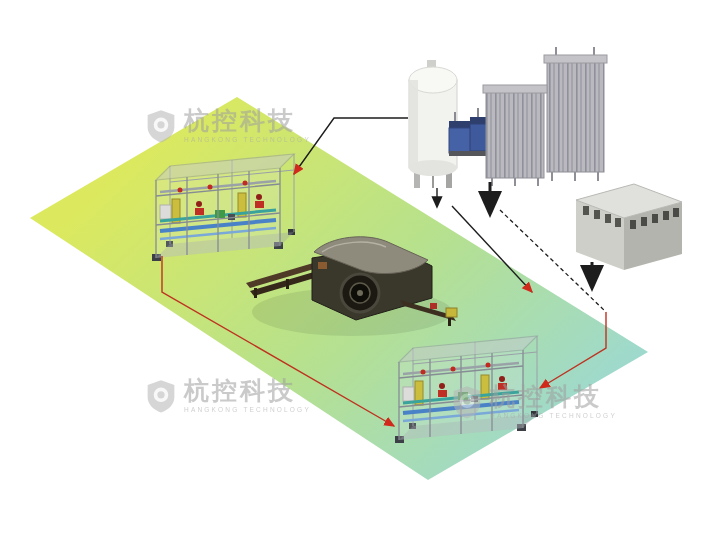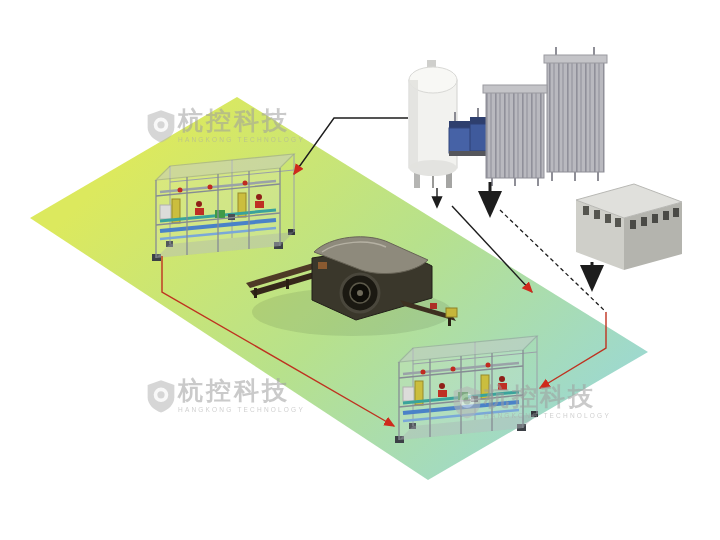--- a/index.html
+++ b/index.html
@@ -5,21 +5,21 @@
   *{margin:0;padding:0;box-sizing:border-box}
   html,body{width:720px;height:540px;background:#ffffff;overflow:hidden}
   .stage{position:relative;width:720px;height:540px;background:#fff;font-family:"DejaVu Sans",sans-serif}
   svg.diagram{position:absolute;left:0;top:0}
   .fr{stroke:#868c94;stroke-width:1.3}
   .fr2{stroke:#9aa0a8;stroke-width:1}
   .vleg{stroke:#8f8f97;stroke-width:2}
   .ln-thin{stroke-width:1.4;fill:none}
   .ln-thick{stroke-width:3;fill:none}
   .ln-dash{stroke-width:1.3;fill:none;stroke-dasharray:4 3}
-  .watermark{position:absolute;display:flex;align-items:center;gap:2px;opacity:.55;pointer-events:none}
+  .watermark{position:absolute;display:flex;align-items:center;gap:8px;opacity:.55;pointer-events:none}
   .wm-brand{font-size:25px;font-weight:bold;color:#9f9f9f;letter-spacing:3px;line-height:1;font-family:"DejaVu Sans",sans-serif}
   .wm-sub{font-size:6.5px;color:#a8a8a8;letter-spacing:2.2px;margin-top:3px;font-family:"Liberation Sans",sans-serif}
   .wm-1{left:146px;top:108px}
   .wm-2{left:146px;top:378px}
   .wm-3{left:452px;top:384px}
 </style>
 </head>
 <body>
 
 <div class="stage">

